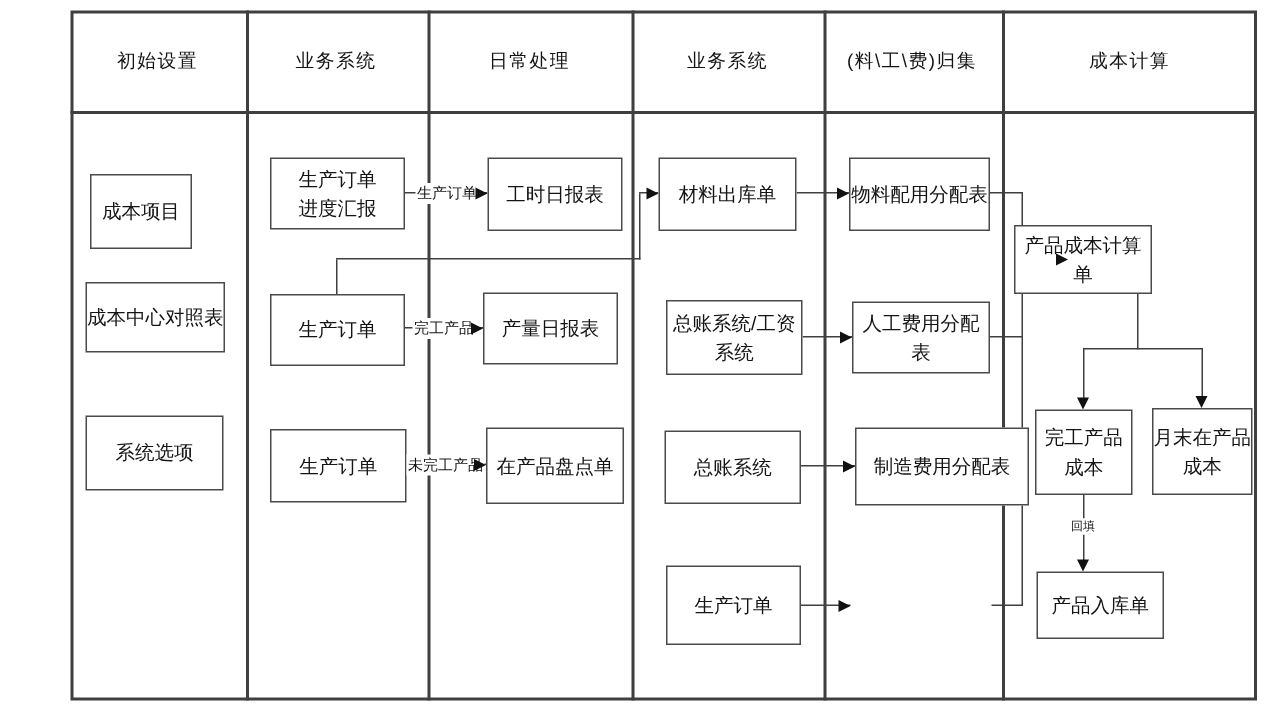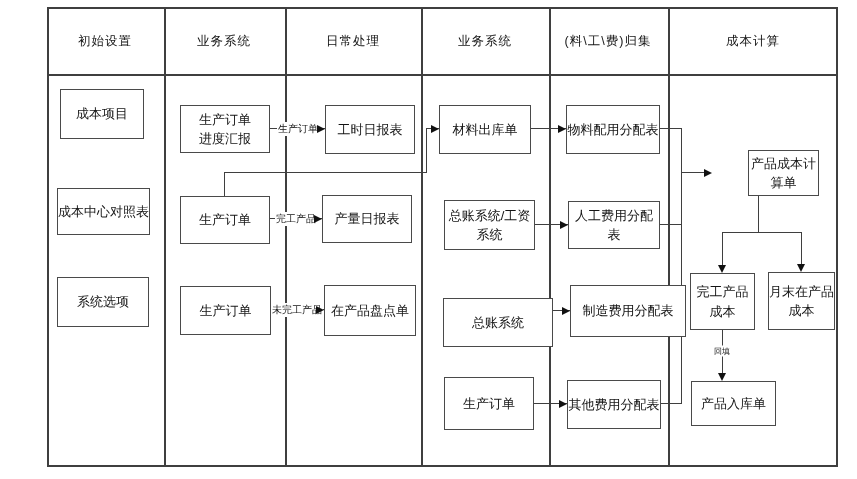--- a/index.html
+++ b/index.html
@@ -110,45 +110,44 @@
   <div class="divider-v" style="left:549px;top:7px;height:460px"></div>
   <div class="divider-v" style="left:668px;top:7px;height:460px"></div>
 
   <div class="hdr" style="left:105px;top:41px">初始设置</div>
   <div class="hdr" style="left:224px;top:41px">业务系统</div>
   <div class="hdr" style="left:353px;top:41px">日常处理</div>
   <div class="hdr" style="left:485px;top:41px">业务系统</div>
   <div class="hdr" style="left:608px;top:41px">(料\工\费)归集</div>
   <div class="hdr" style="left:753px;top:41px">成本计算</div>
 
-  <div class="box" style="left:60px;top:89px;width:84px;height:50px">成本项目</div>
+  <div class="box" style="left:60px;top:116px;width:68px;height:50px">成本项目</div>
   <div class="box" style="left:57px;top:188px;width:93px;height:47px">成本中心对照表</div>
   <div class="box" style="left:57px;top:277px;width:92px;height:50px">系统选项</div>
 
   <div class="box" style="left:180px;top:105px;width:90px;height:48px">生产订单
 进度汇报</div>
   <div class="box" style="left:180px;top:196px;width:90px;height:48px">生产订单</div>
   <div class="box" style="left:180px;top:286px;width:91px;height:49px">生产订单</div>
 
   <div class="box" style="left:325px;top:105px;width:90px;height:49px">工时日报表</div>
   <div class="box" style="left:322px;top:195px;width:90px;height:48px">产量日报表</div>
   <div class="box" style="left:324px;top:285px;width:92px;height:51px">在产品盘点单</div>
 
   <div class="box" style="left:439px;top:105px;width:92px;height:49px">材料出库单</div>
   <div class="box" style="left:444px;top:200px;width:91px;height:50px">总账系统/工资
 系统</div>
-  <div class="box" style="left:443px;top:298px;width:110px;height:49px">总账系统</div>
+  <div class="box" style="left:443px;top:287px;width:91px;height:49px">总账系统</div>
   <div class="box" style="left:444px;top:377px;width:90px;height:53px">生产订单</div>
 
   <div class="box" style="left:566px;top:105px;width:94px;height:49px">物料配用分配表</div>
   <div class="box" style="left:568px;top:201px;width:92px;height:48px">人工费用分配表</div>
   <div class="box" style="left:570px;top:285px;width:116px;height:52px">制造费用分配表</div>
-  <div class="box" style="left:567px;top:380px;width:94px;height:49px">其他费用分配表</div>
-
-  <div class="box" style="left:748px;top:150px;width:71px;height:46px">产品成本计算单</div>
+
+  <div class="box" style="left:676px;top:150px;width:92px;height:46px">产品成本计算单</div>
   <div class="box" style="left:690px;top:273px;width:65px;height:57px">完工产品
 成本</div>
   <div class="box" style="left:768px;top:272px;width:67px;height:58px">月末在产品
 成本</div>
   <div class="box" style="left:691px;top:381px;width:85px;height:45px">产品入库单</div>
 
   <div class="hl" style="left:270px;top:128px;width:55px"></div>
   <div class="elabel" style="left:298px;top:129px">生产订单</div>
   <div class="arr-r" style="left:317px;top:125px"></div>
 

